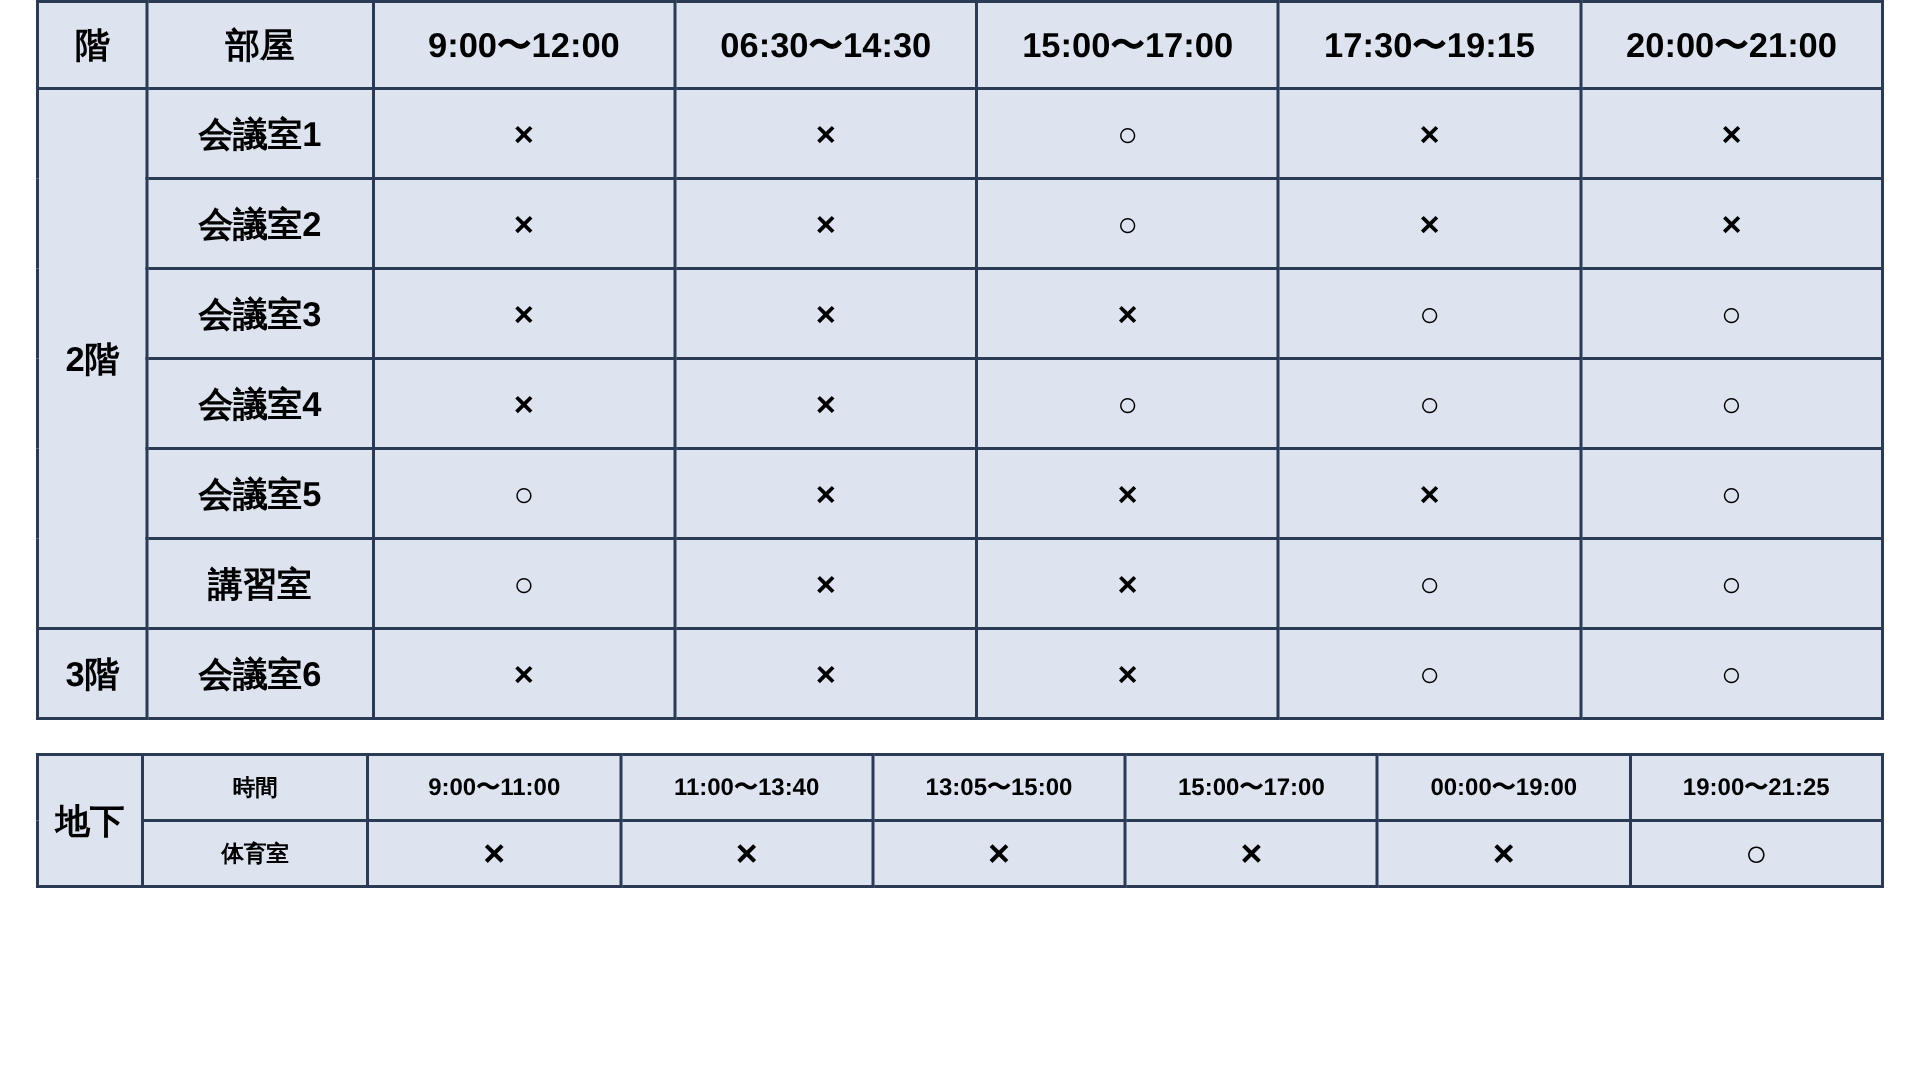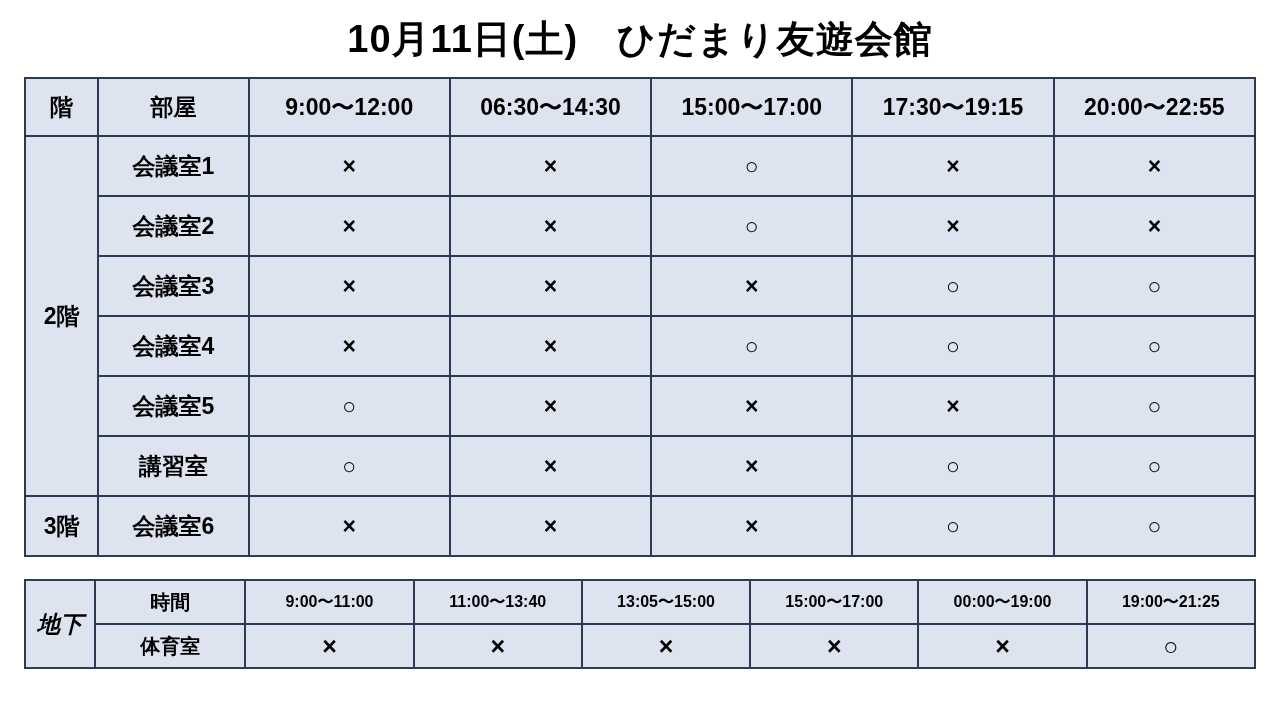--- a/index.html
+++ b/index.html
@@ -85,61 +85,59 @@
     padding: 0;
     height: 42px;
   }
   .sub-col-floor { width: 70px; }
   .sub-col-room  { width: 150px; }
   .sub-col-slot  { width: 168px; }
   .sub-head {
     font-size: 16px;
   }
   .sub-label {
-    font-size: 20px;
+    font-size: 15px;
     margin-left: 37px;
   }
   .sub-mark {
     font-size: 25px;
     font-weight: normal;
   }
   .sub-floor {
     font-size: 23px;
     font-weight: bold;
     text-align: left;
     padding-left: 2px;
-    font-style: italic;
   }
 </style>
 </head>
 <body>
 
 <div class="page">
 
-  <div class="title">10月11日(土)　ひだまり友遊会館</div>
 
   <table class="main-table">
     <colgroup>
       <col class="col-floor">
       <col class="col-room">
       <col class="col-slot">
       <col class="col-slot">
       <col class="col-slot">
       <col class="col-slot">
       <col class="col-slot">
     </colgroup>
     <thead>
       <tr>
         <th>階</th>
         <th>部屋</th>
         <th>9:00〜12:00</th>
         <th>06:30〜14:30</th>
         <th>15:00〜17:00</th>
         <th>17:30〜19:15</th>
-        <th>20:00〜22:55</th>
+        <th>20:00〜21:00</th>
       </tr>
     </thead>
     <tbody>
       <tr>
         <td class="floor-cell floor-2" rowspan="6">2階</td>
         <td>会議室1</td>
         <td class="mark">×</td>
         <td class="mark">×</td>
         <td class="mark mark-o">○</td>
         <td class="mark">×</td>

